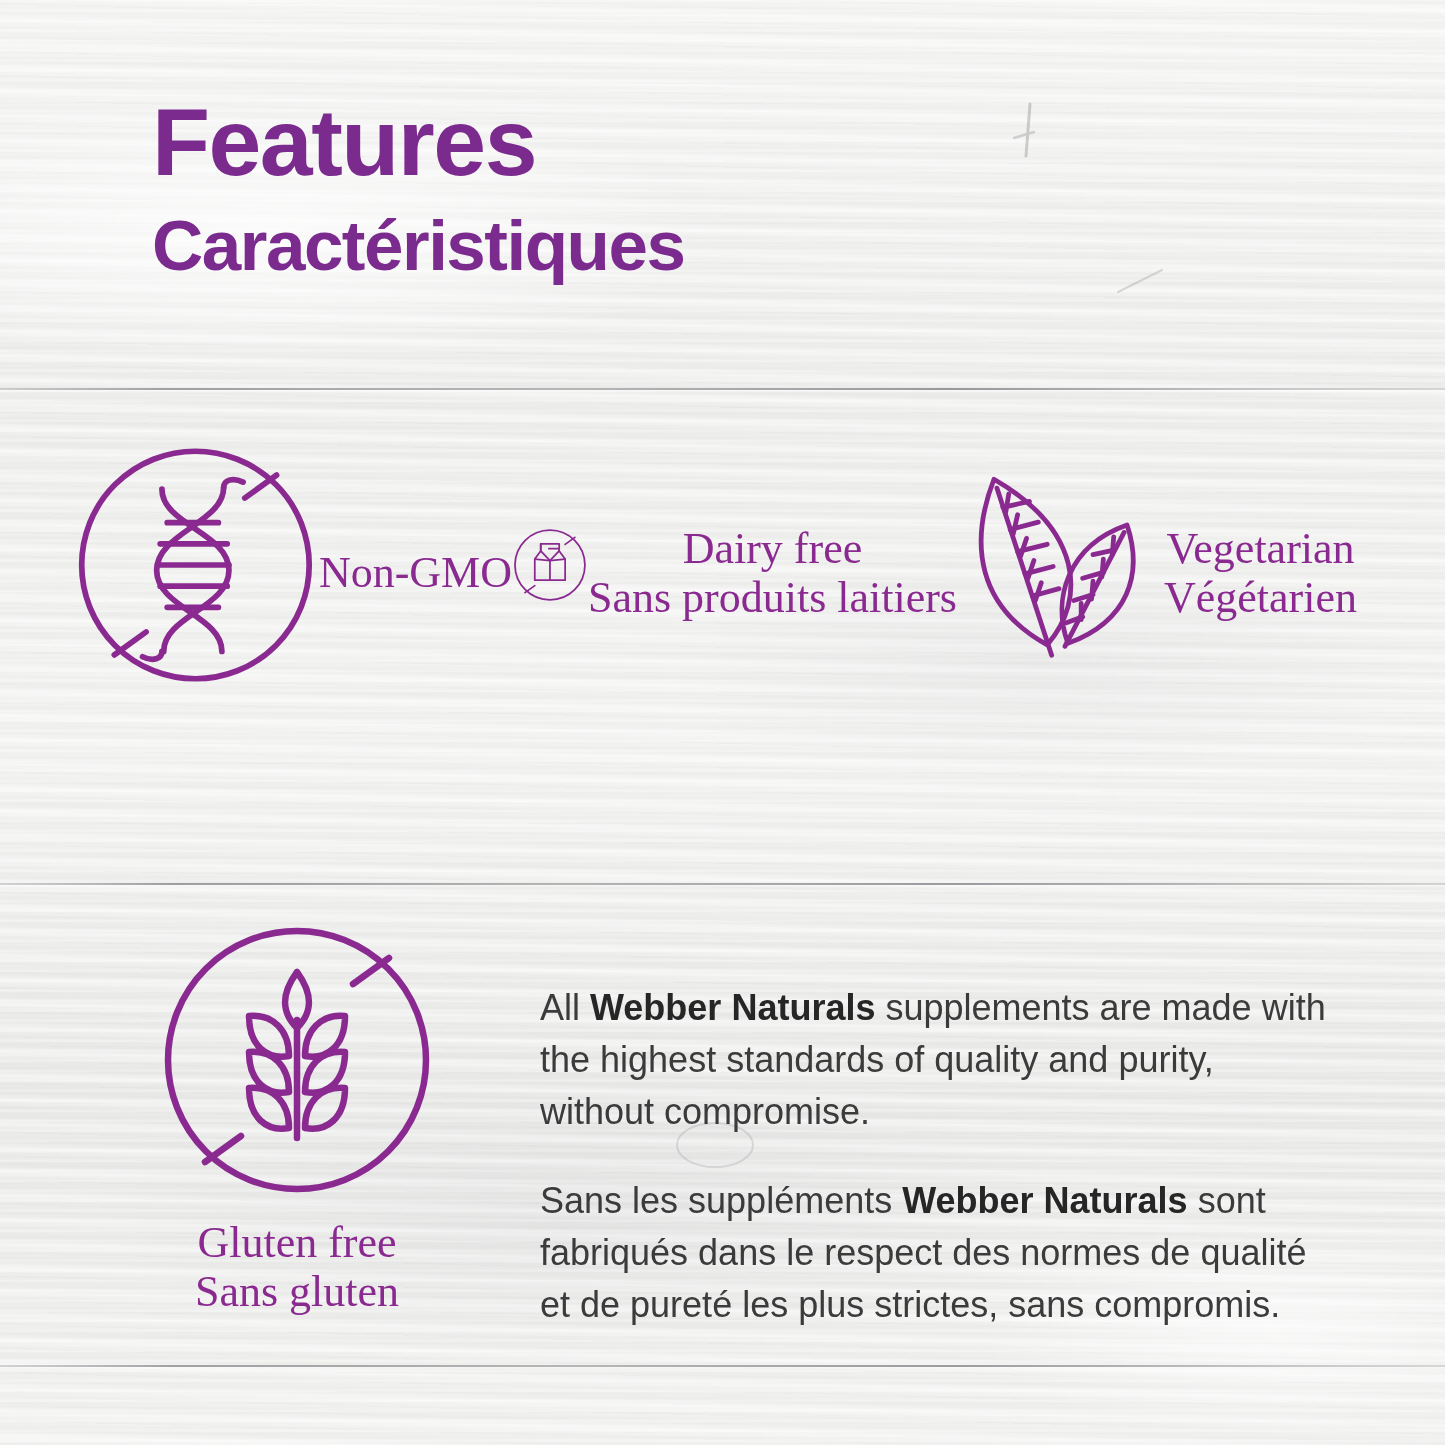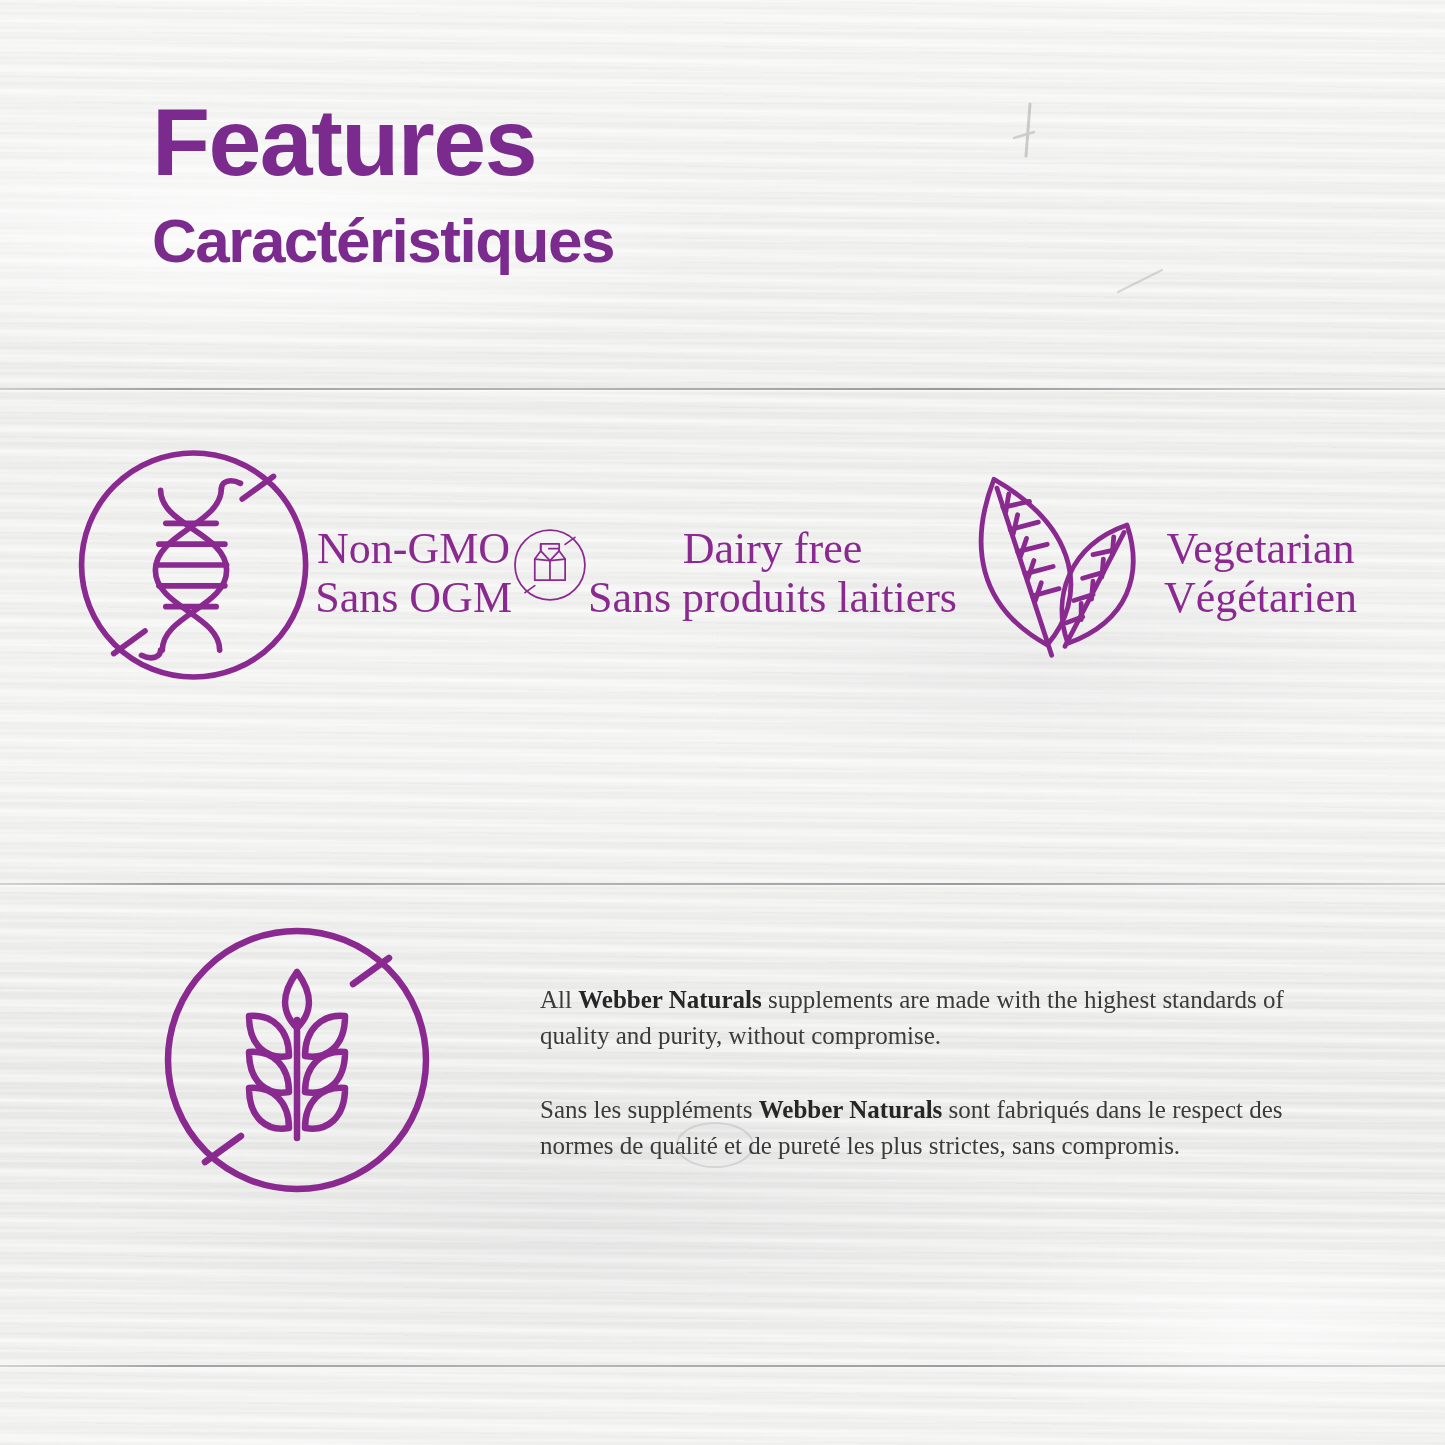--- a/index.html
+++ b/index.html
@@ -108,21 +108,21 @@
   }
   .title-line {
     color: #7b2a8e;
     font-weight: bold;
     font-size: 95px;
     line-height: 0.98;
     letter-spacing: -1.5px;
     white-space: nowrap;
   }
   .title-line.second {
-    font-size: 62px;
+    font-size: 71px;
     margin-top: 22px;
   }
 
   
   .badge-row {
     position: absolute;
     left: 0;
     top: 425px;
     width: 1445px;
     display: flex;
@@ -174,24 +174,23 @@
   }
 
   .copy-block {
     position: absolute;
     left: 540px;
     top: 62px;
     width: 790px;
   }
   .copy-para {
     color: #3b3b3b;
-    font-size: 25px;
+    font-size: 36px;
     line-height: 1.44;
     margin: 0 0 38px 0;
-    font-family: Liberation Serif, serif;
   }
   .copy-para:last-child { margin-bottom: 0; }
   .copy-para b { font-weight: bold; color: #262626; }
 </style>
 </head>
 <body>
 
 <div id="page">
 
   <div class="wood-base"></div>
@@ -238,21 +237,20 @@
             <line x1="98" y1="140" x2="178" y2="140"></line>
             <line x1="100" y1="164" x2="176" y2="164"></line>
             <line x1="108" y1="188" x2="166" y2="188"></line>
 
             <path d="M172 52 C172 44, 182 40, 194 46"></path>
             <path d="M102 238 C102 246, 92 250, 80 244"></path>
           </g>
         </svg>
         <div class="badge-label">
           <span class="l-en">Non-GMO</span>
-          <span class="l-fr">Sans OGM</span>
         </div>
       </div>
 
       <div class="badge b2">
         <svg class="badge-icon" width="280" height="280" viewBox="0 0 280 280">
           <g fill="none" stroke="#8a2a90" stroke-width="6.5" stroke-linecap="round" stroke-linejoin="round">
             <circle cx="140" cy="140" r="129"></circle>
             <line x1="196" y1="64" x2="232" y2="38"></line>
             <line x1="48" y1="242" x2="84" y2="216"></line>
 
@@ -322,20 +320,24 @@
 
             <path d="M92 96 C92 126, 110 140, 132 136 C132 110, 116 94, 92 96 Z"></path>
             <path d="M92 132 C92 162, 110 176, 132 172 C132 146, 116 130, 92 132 Z"></path>
             <path d="M92 168 C92 198, 110 212, 132 208 C132 182, 116 166, 92 168 Z"></path>
 
             <path d="M188 96 C188 126, 170 140, 148 136 C148 110, 164 94, 188 96 Z"></path>
             <path d="M188 132 C188 162, 170 176, 148 172 C148 146, 164 130, 188 132 Z"></path>
             <path d="M188 168 C188 198, 170 212, 148 208 C148 182, 164 166, 188 168 Z"></path>
           </g>
         </svg>
+        <div class="badge-label">
+          <span class="l-en">Gluten free</span>
+          <span class="l-fr">Sans gluten</span>
+        </div>
       </div>
 
       <div class="copy-block">
         <p class="copy-para"><span>All </span><b>Webber Naturals</b><span> supplements are made with the highest standards of quality and purity, without compromise.</span></p>
         <p class="copy-para"><span>Sans les suppléments </span><b>Webber Naturals</b><span> sont fabriqués dans le respect des normes de qualité et de pureté les plus strictes, sans compromis.</span></p>
       </div>
 
     </div>
   </div>
 </div>

